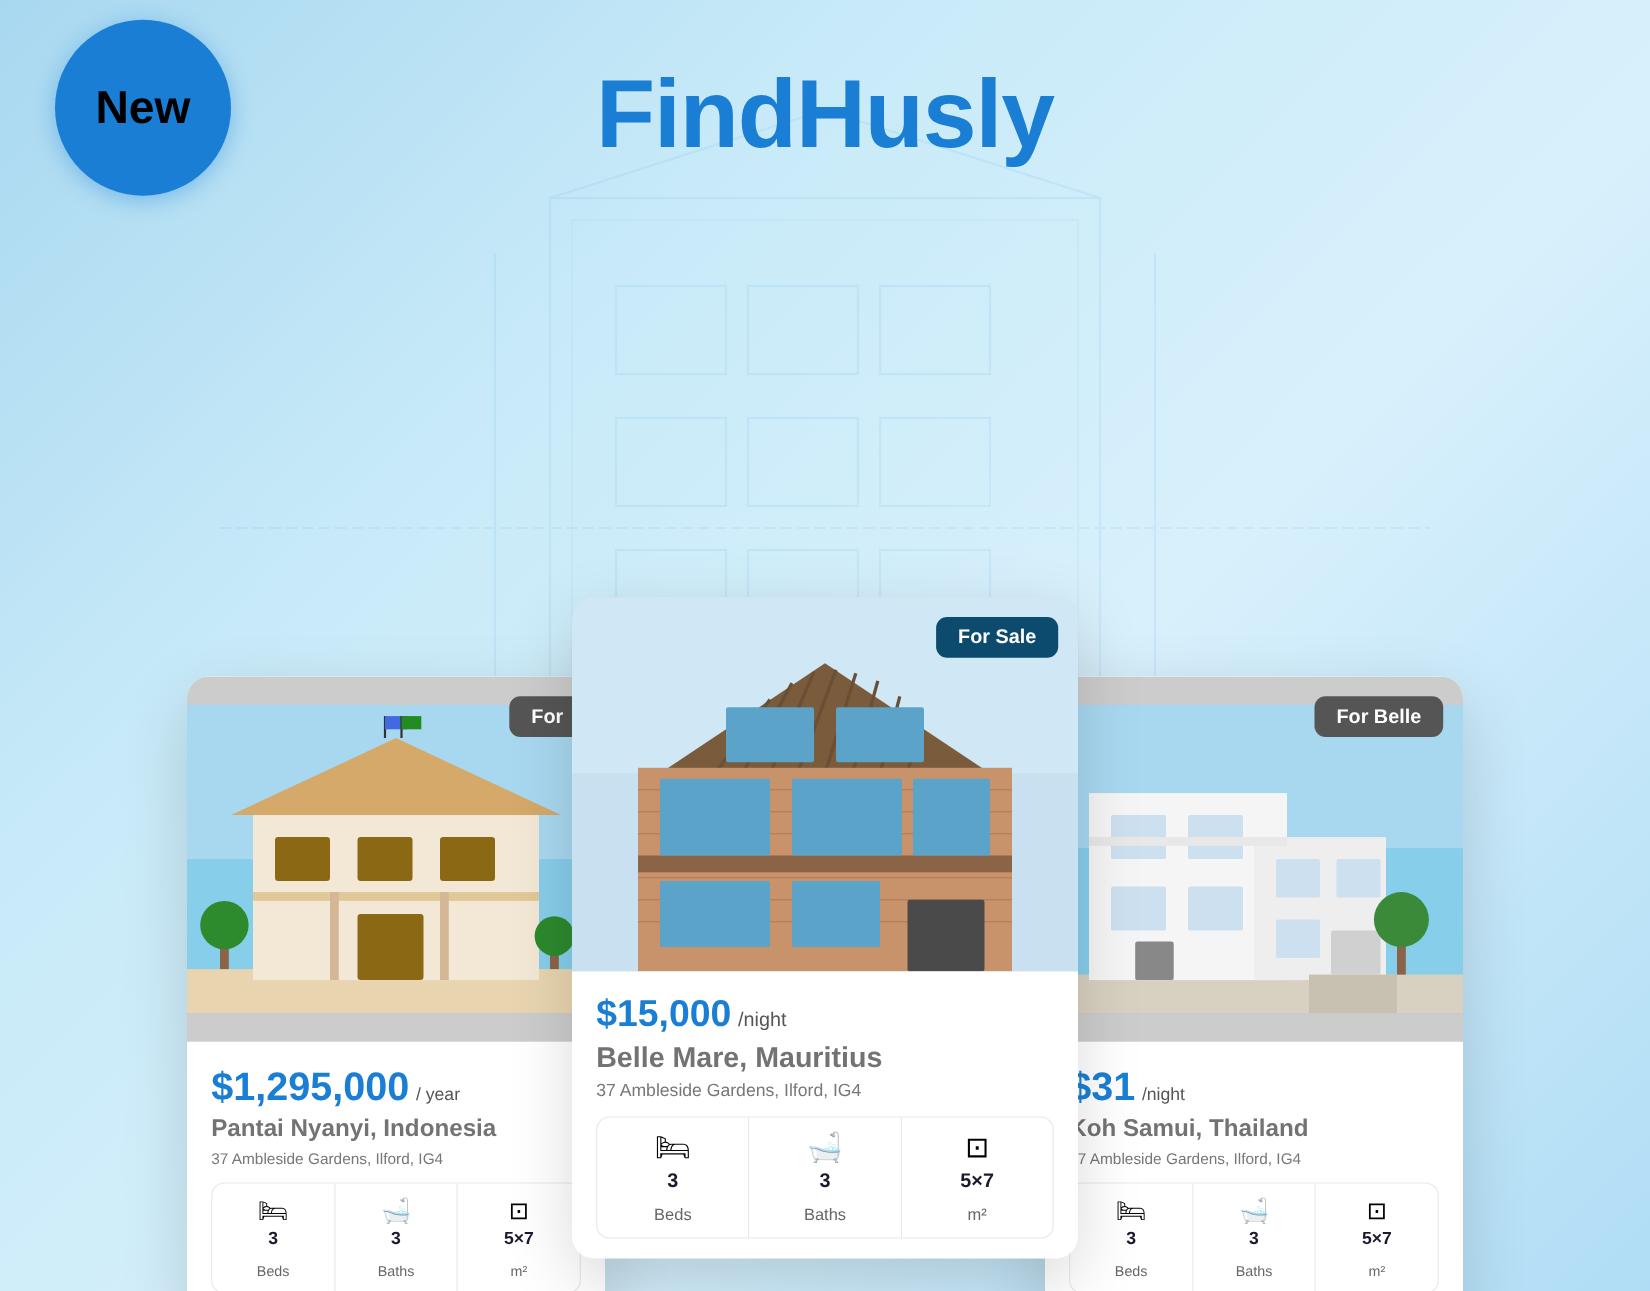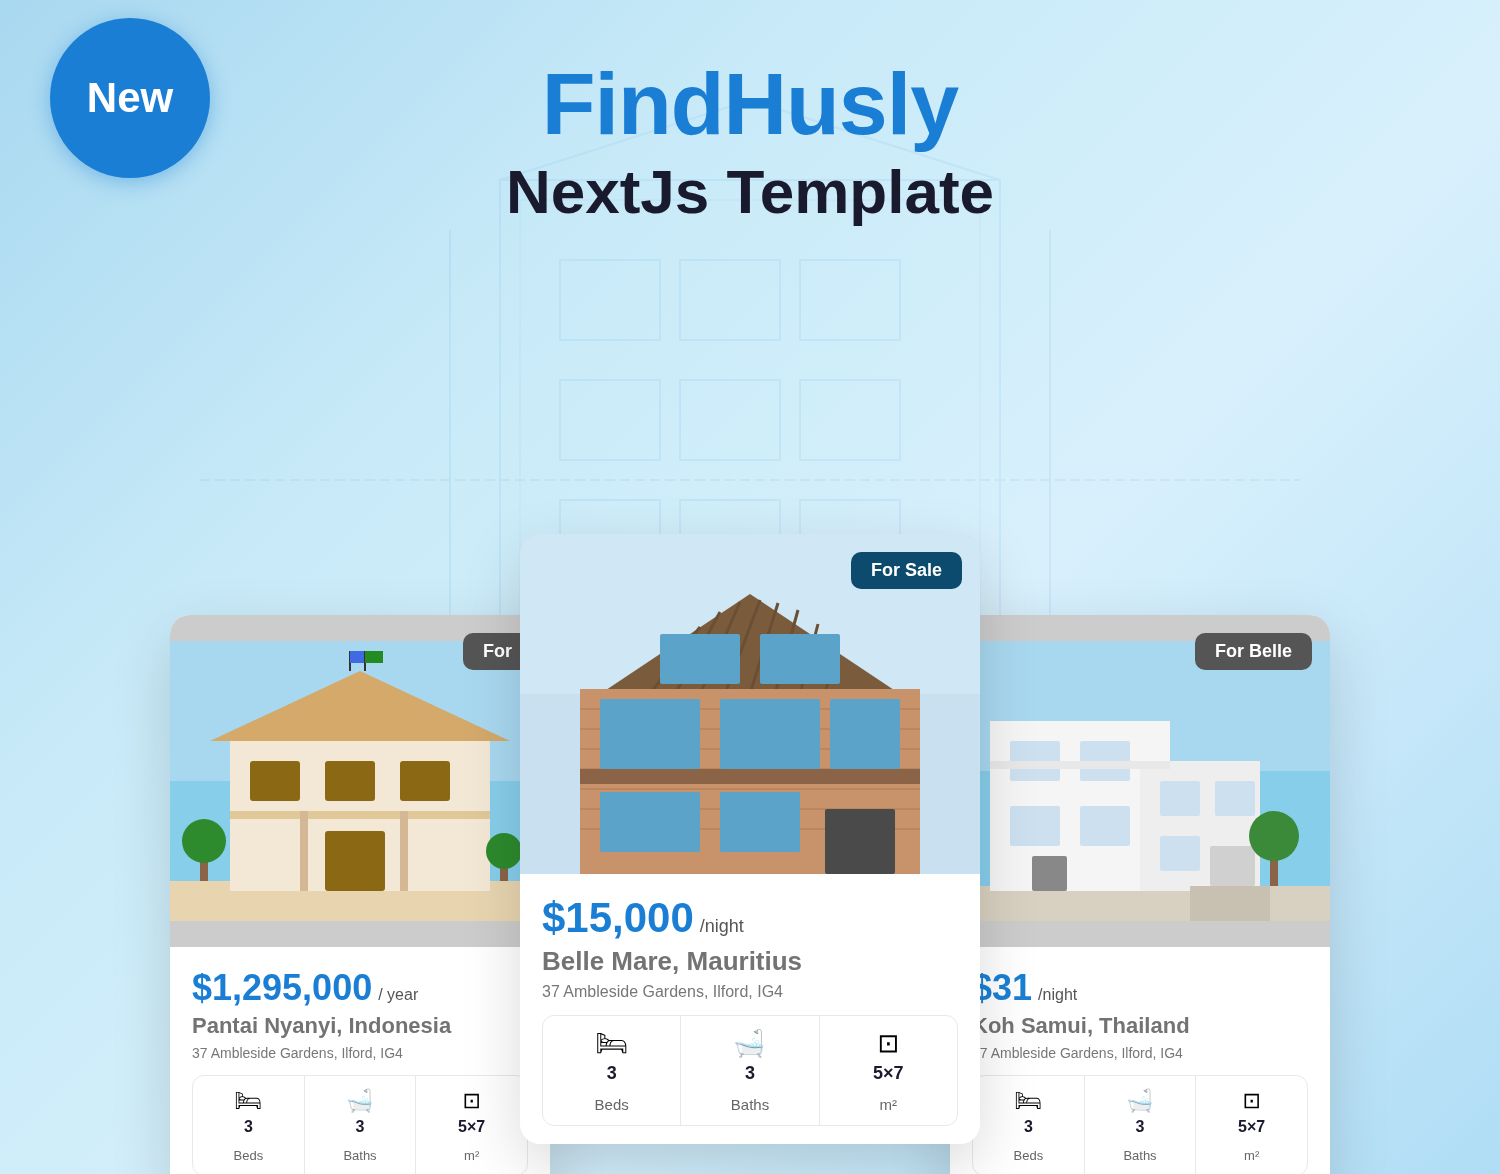--- a/index.html
+++ b/index.html
@@ -22,21 +22,21 @@
       background: #1a7fd4;
       border-radius: 50%;
       display: flex;
       align-items: center;
       justify-content: center;
       z-index: 10;
       box-shadow: 0 4px 20px rgba(26, 127, 212, 0.4);
     }
 
     .new-badge-text {
-      color: #ffffff;
+      color: #000000;
       font-size: 42px;
       font-weight: 800;
     }
 
     .header {
       text-align: center;
       padding-top: 60px;
       position: relative;
       z-index: 5;
     }
@@ -148,21 +148,21 @@
       gap: 6px;
     }
 
     .price-amount {
       font-size: 36px;
       font-weight: 800;
       color: #1a7fd4;
     }
 
     .card-center .price-amount {
-      font-size: 42px;
+      font-size: 34px;
     }
 
     .price-period {
       font-size: 16px;
       font-weight: 400;
       color: #555;
     }
 
     .card-center .price-period {
       font-size: 18px;
@@ -292,21 +292,20 @@
   </svg>
 </div>
 
 <div class="new-badge">
   <span class="new-badge-text">New</span>
 </div>
 
 <div class="header">
   <div class="brand-title">FindHusly</div>
   <div class="subtitle">
-    <div>NextJs Template</div>
   </div>
 </div>
 
 <div class="cards-container">
 
   <div class="card card-left">
     <div class="card-image">
       
       <svg class="house-svg" viewBox="0 0 380 280" xmlns="http://www.w3.org/2000/svg">
         <rect width="380" height="280" fill="#87ceeb"></rect>

